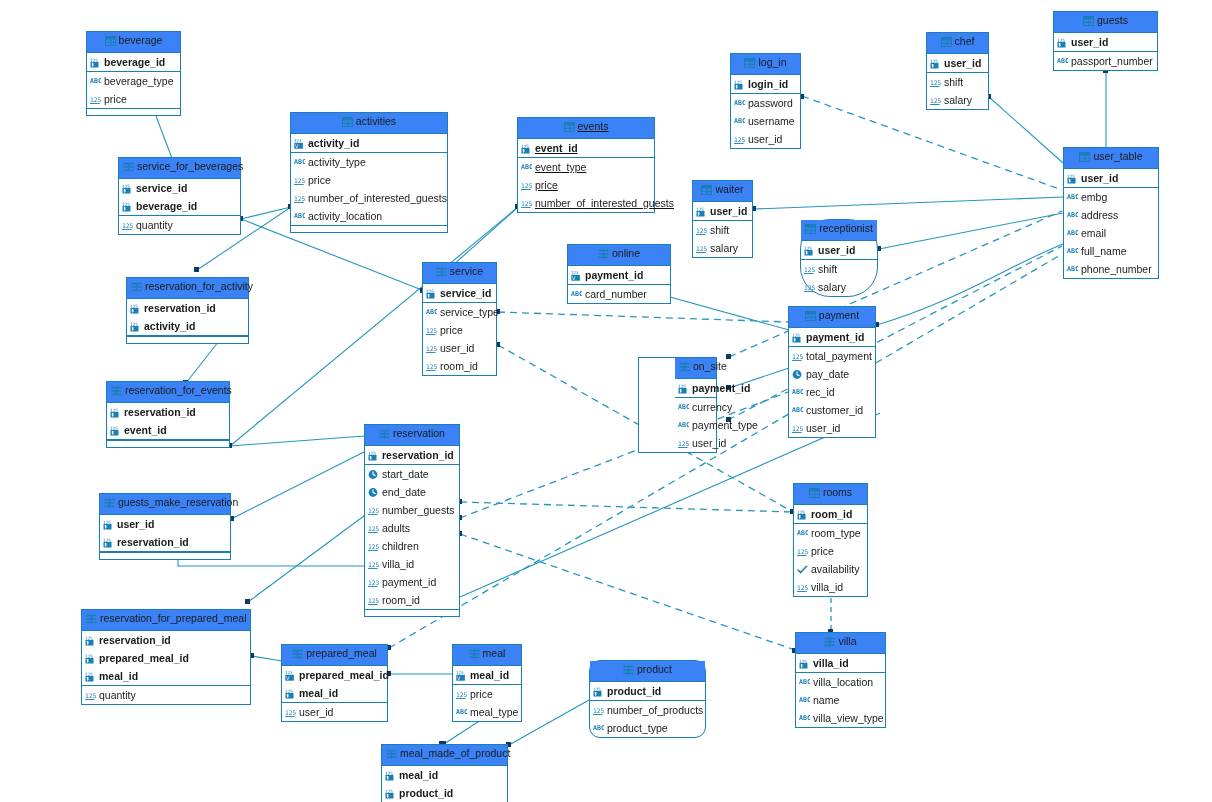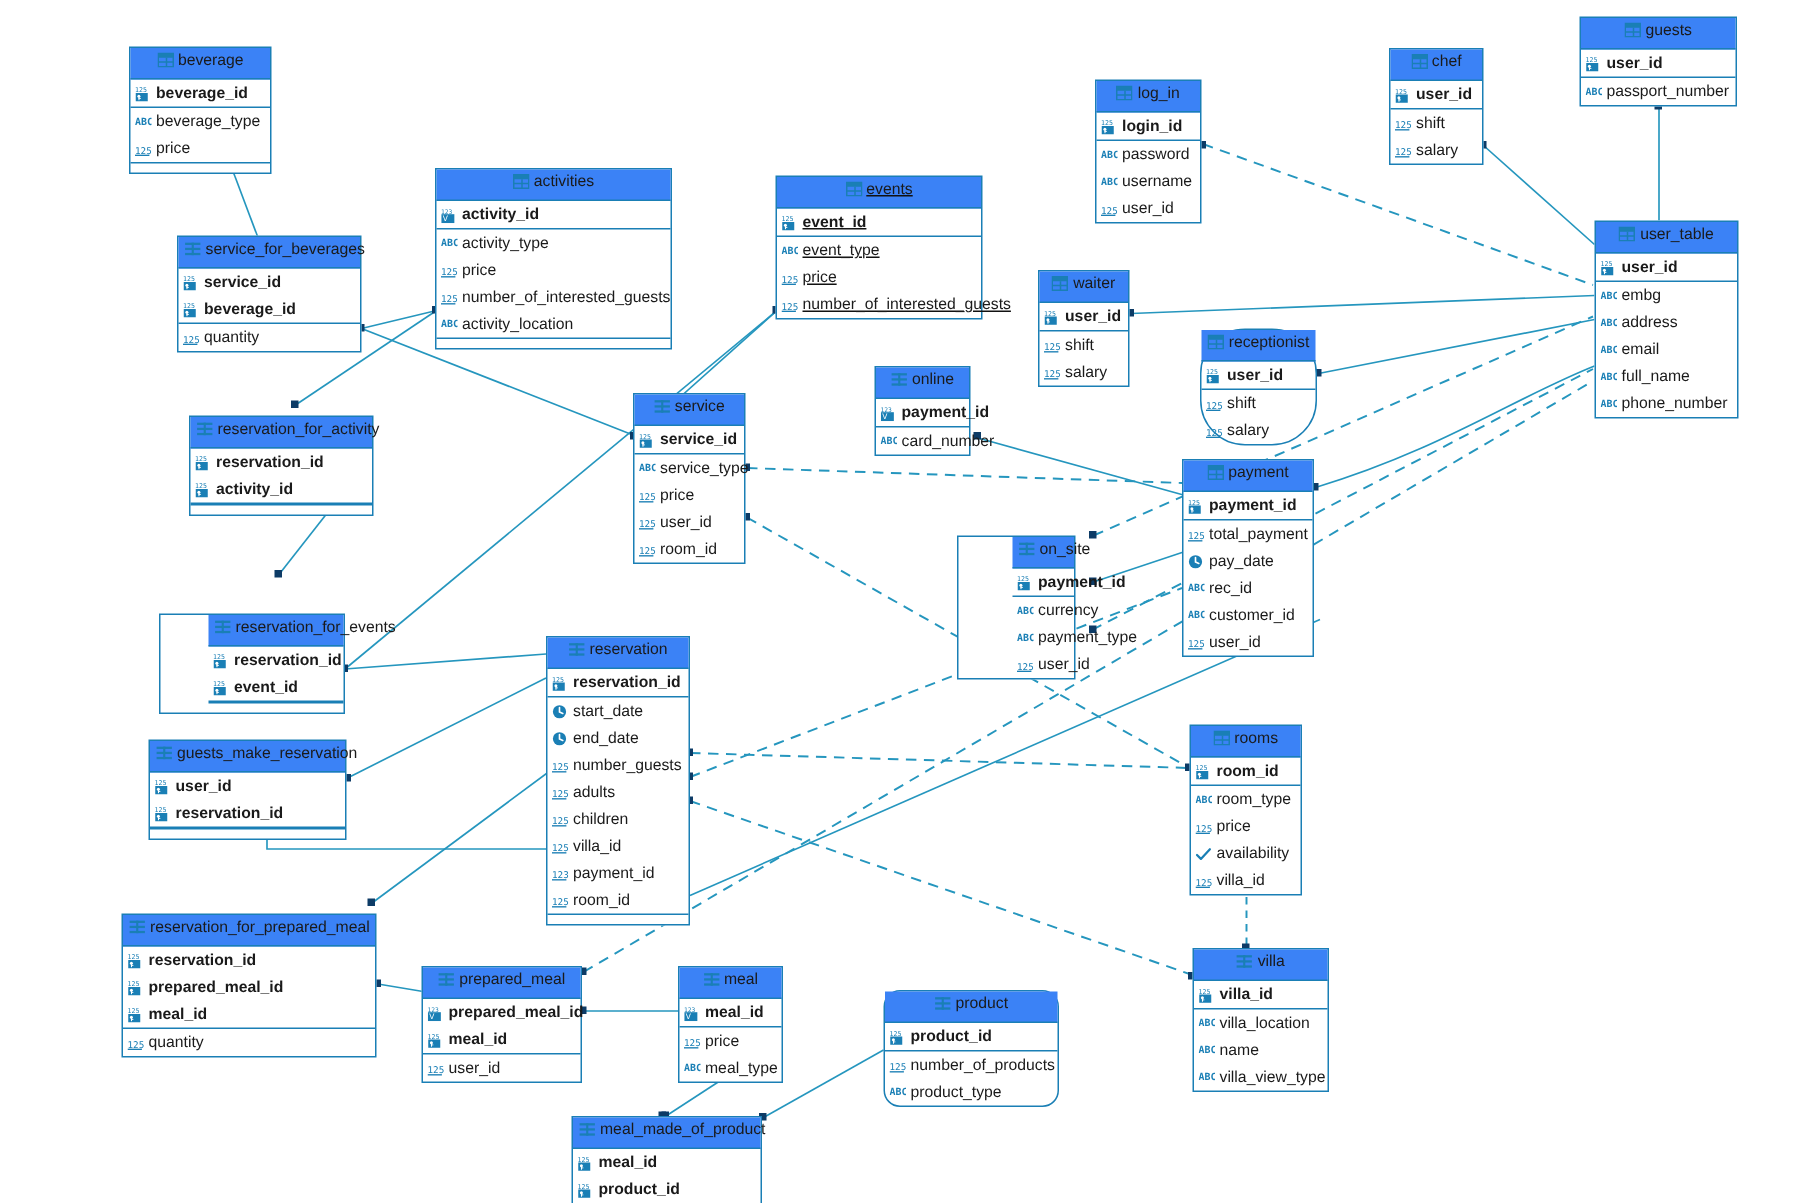--- a/index.html
+++ b/index.html
@@ -644,21 +644,21 @@
           </div>
           <div class="col-row">
             <span class="cicon"><svg width="11" height="11" viewBox="0 0 11 11" xmlns="http://www.w3.org/2000/svg">
                 <text x="0" y="8.4" font-size="6.2" fill="#1a7fb5" font-family="DejaVu Sans Mono, monospace">125</text>
                 <rect x="0" y="9.1" width="9.6" height="0.9" fill="#1a7fb5"></rect>
               </svg></span>
             <span class="col-name">room_id</span>
           </div>
         </div>
       </div>
-      <div class="table-node" style="left: 567px; top: 244px; width: 64px; margin-left: 16px;">
+      <div class="table-node" style="left: 567px; top: 244px; width: 104px;">
         <div class="tbl-header"><span class="ticon"><svg width="11" height="10" viewBox="0 0 11 10" xmlns="http://www.w3.org/2000/svg">
               <rect x="0.4" y="0.8" width="10.2" height="1.5" fill="#1a7fb5"></rect>
               <rect x="0.4" y="4.2" width="10.2" height="1.5" fill="#1a7fb5"></rect>
               <rect x="0.4" y="7.6" width="10.2" height="1.5" fill="#1a7fb5"></rect>
               <rect x="4.8" y="0.8" width="1.4" height="8.3" fill="#1a7fb5"></rect>
             </svg></span><span>online</span></div>
         <div class="pk-section">
           <div class="col-row pk">
             <span class="cicon"><svg width="11" height="11" viewBox="0 0 11 11" xmlns="http://www.w3.org/2000/svg">
                 <text x="0" y="4.4" font-size="4.2" fill="#1a7fb5" font-family="DejaVu Sans Mono, monospace">123</text>
@@ -797,21 +797,21 @@
                 <rect x="0.5" y="5" width="8" height="5.5" fill="#1a7fb5"></rect>
                 <circle cx="2.6" cy="7.1" r="1.0" fill="#fff"></circle>
                 <rect x="2.3" y="7.6" width="0.7" height="2.2" fill="#fff"></rect>
                 <rect x="2.3" y="8.3" width="1.6" height="0.6" fill="#fff"></rect>
               </svg></span>
             <span class="col-name">activity_id</span>
           </div>
         </div>
         <div class="tbl-footer"></div>
       </div>
-      <div class="table-node" style="left: 106px; top: 409px; width: 124px; padding-left: 32px;">
+      <div class="table-node" style="left: 106px; top: 381px; width: 124px;">
         <div class="tbl-header"><span class="ticon"><svg width="11" height="10" viewBox="0 0 11 10" xmlns="http://www.w3.org/2000/svg">
               <rect x="0.4" y="0.8" width="10.2" height="1.5" fill="#1a7fb5"></rect>
               <rect x="0.4" y="4.2" width="10.2" height="1.5" fill="#1a7fb5"></rect>
               <rect x="0.4" y="7.6" width="10.2" height="1.5" fill="#1a7fb5"></rect>
               <rect x="4.8" y="0.8" width="1.4" height="8.3" fill="#1a7fb5"></rect>
             </svg></span><span>reservation_for_events</span></div>
         <div class="pk-section">
           <div class="col-row pk">
             <span class="cicon"><svg width="11" height="11" viewBox="0 0 11 11" xmlns="http://www.w3.org/2000/svg">
                 <text x="0" y="4.6" font-size="4.4" fill="#1a7fb5" font-family="DejaVu Sans Mono, monospace">125</text>

